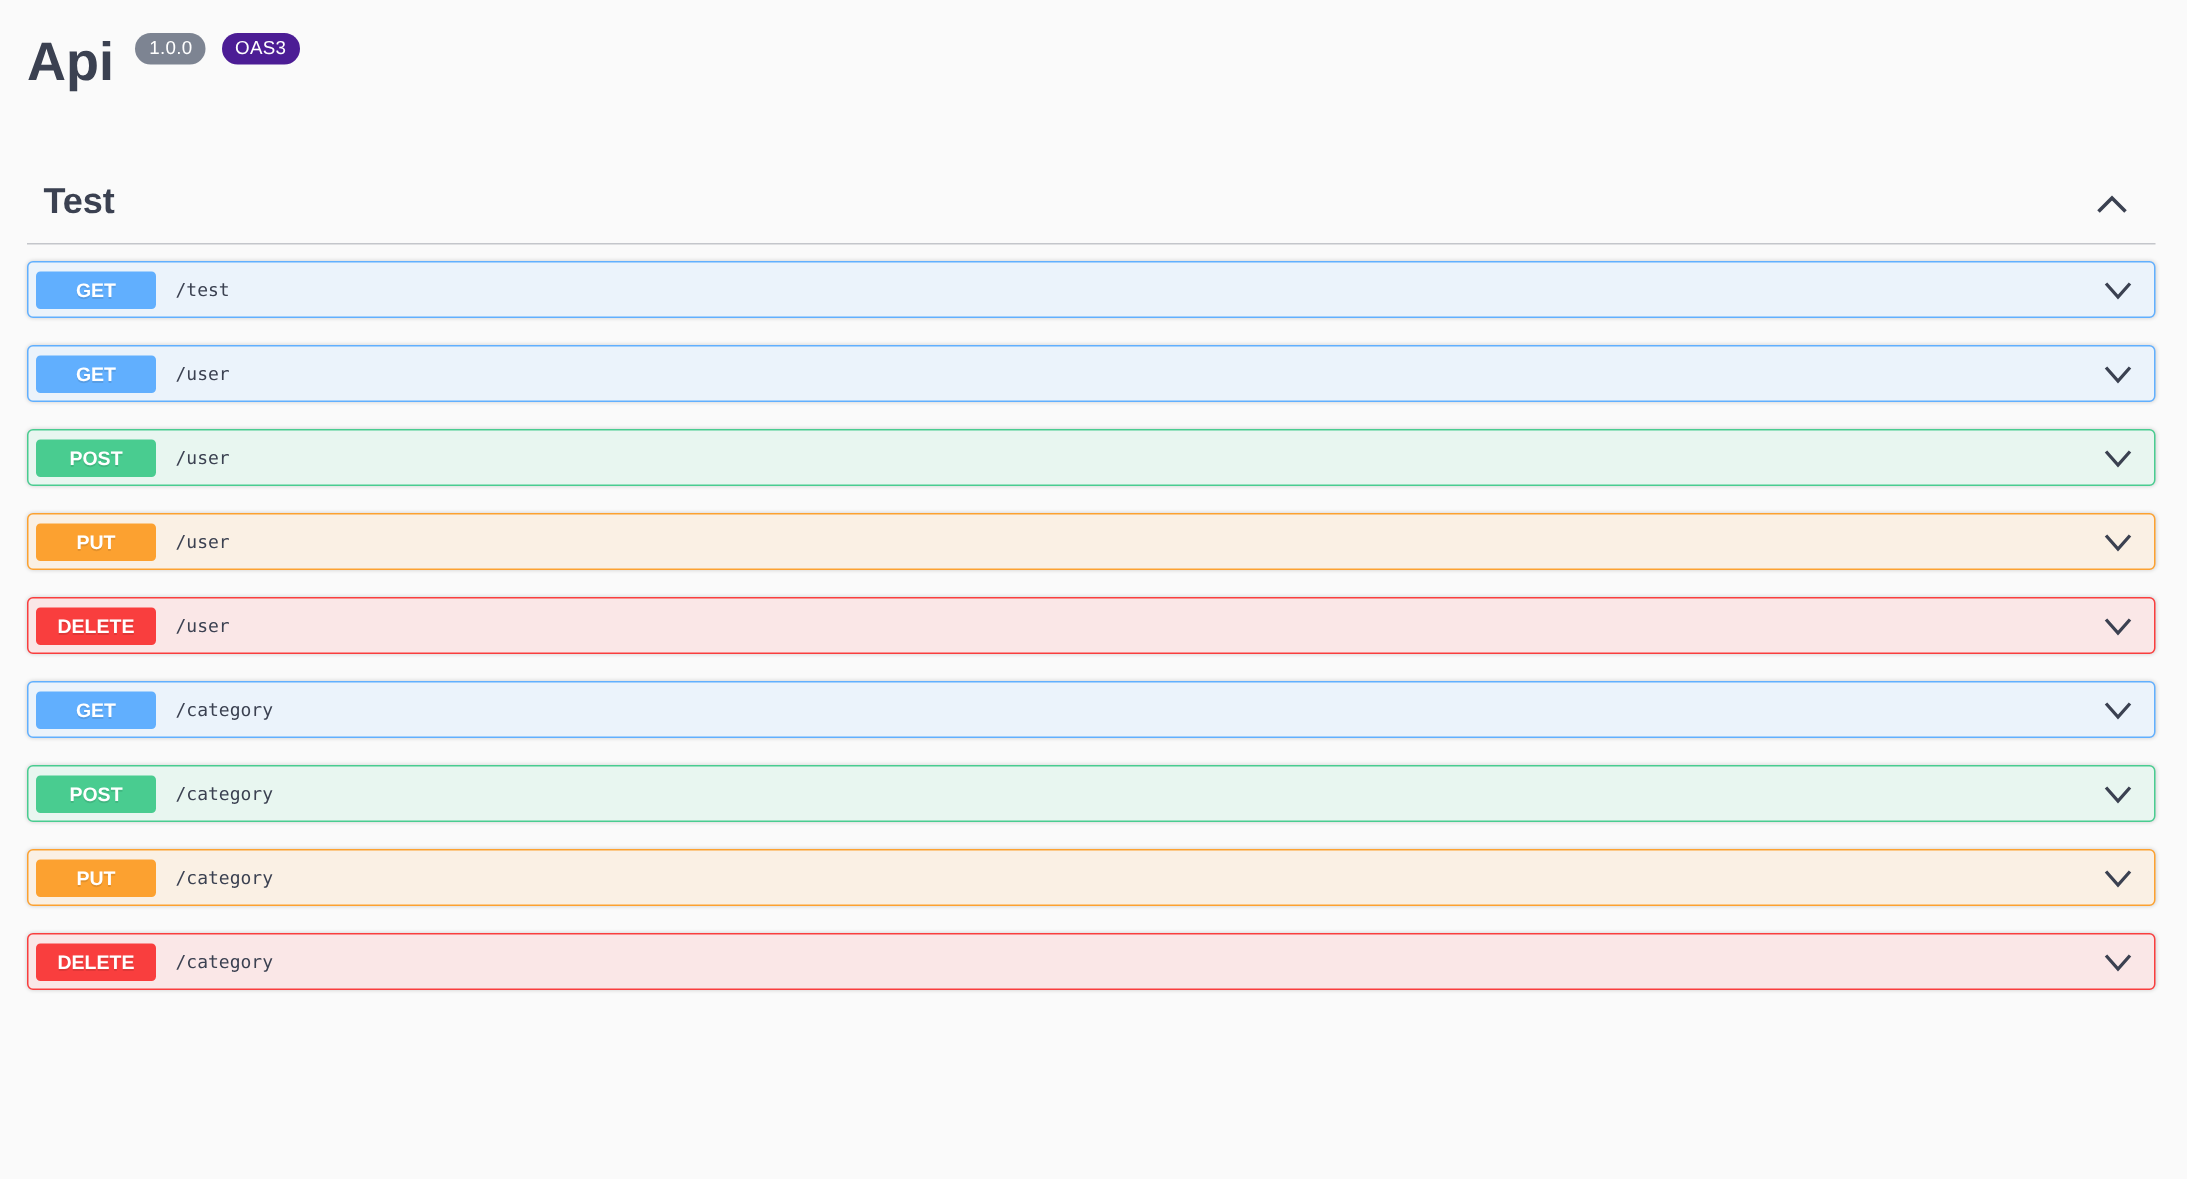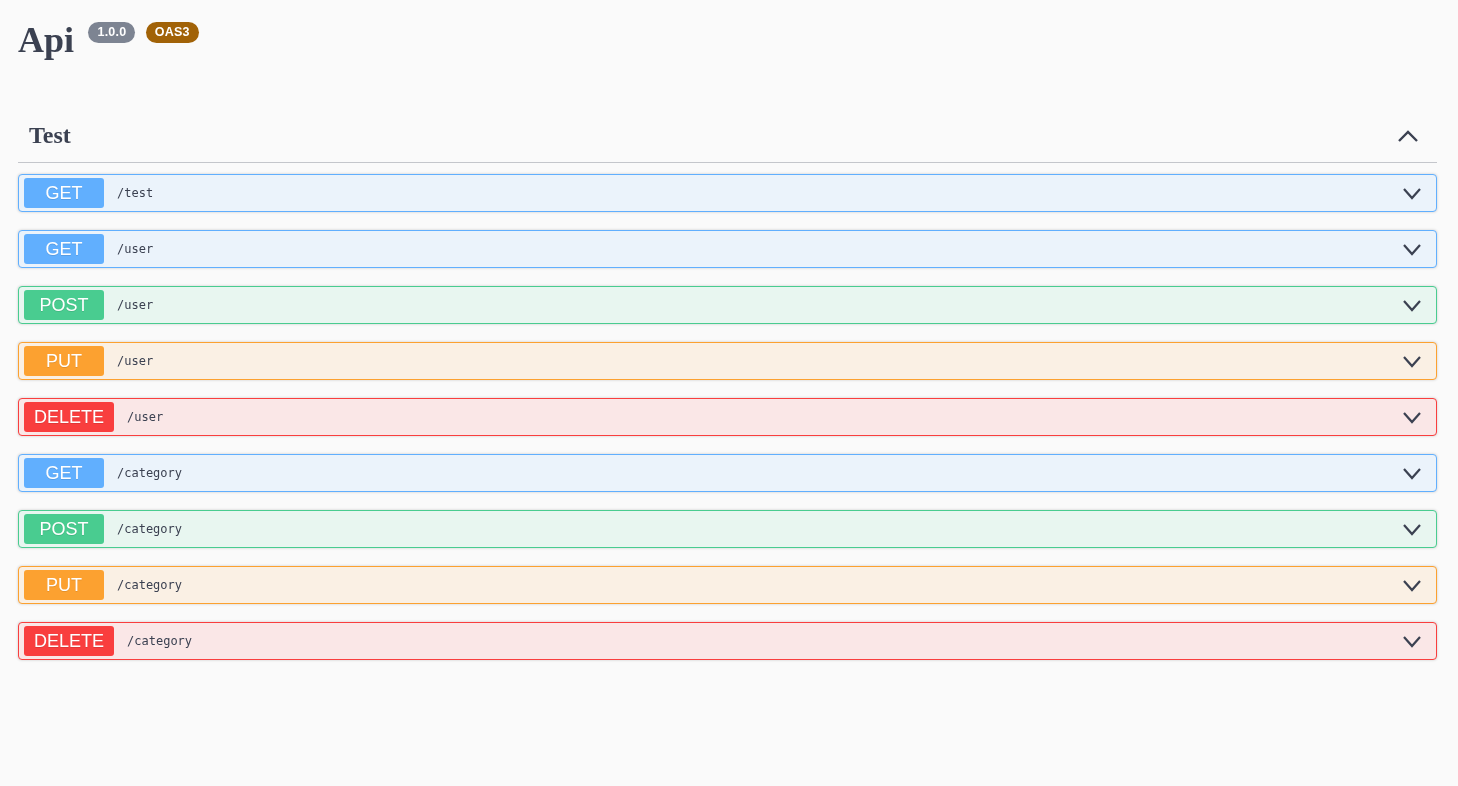--- a/index.html
+++ b/index.html
@@ -20,34 +20,33 @@
     padding-top: 20px;
     margin-bottom: 52px;
   }
   .api-title {
     font-size: 36px;
     font-weight: 700;
     margin: 0;
     line-height: 1.15;
     color: #3b4151;
     display: inline-block;
-    font-family: Liberation Serif, serif;
   }
   .title-badges {
     display: inline-block;
     vertical-align: top;
     margin-top: 2px;
     margin-left: 10px;
     white-space: nowrap;
   }
   .pill {
     display: inline-block;
     color: #fff;
     font-size: 12.5px;
-    font-weight: 700;
+    font-weight: 400;
     padding: 4px 9px;
     border-radius: 57px;
     line-height: 1;
     letter-spacing: .2px;
   }
   .pill + .pill { margin-left: 6px; }
 
   
   .tag-section { margin-top: 0; }
   .tag-header {
@@ -58,21 +57,20 @@
     border-bottom: 1px solid rgba(59,65,81,.28);
     margin-bottom: 11px;
     cursor: pointer;
   }
   .tag-title {
     font-size: 24px;
     font-weight: 700;
     margin: 0;
     line-height: 1.2;
     color: #3b4151;
-    font-family: Liberation Serif, serif;
   }
   .collapse-btn {
     background: none;
     border: none;
     padding: 0;
     cursor: pointer;
     display: flex;
     align-items: center;
   }
 
@@ -89,22 +87,22 @@
     box-shadow: 0 0 3px rgba(0,0,0,.19);
     cursor: pointer;
   }
   .op-badge {
     min-width: 80px;
     padding: 6px 10px;
     text-align: center;
     border-radius: 3px;
     background: var(--accent);
     color: #fff;
-    font-size: 18px;
-    font-weight: 400;
+    font-size: 13px;
+    font-weight: 700;
     line-height: 1;
     font-family: "Liberation Sans", sans-serif;
     text-shadow: 0 1px 0 rgba(0,0,0,.1);
   }
   .op-path {
     margin-left: 13px;
     font-family: "DejaVu Sans Mono", monospace;
     font-size: 12px;
     font-weight: 400;
     color: #3b4151;
@@ -123,21 +121,21 @@
 </style>
 </head>
 <body style="background: rgb(250, 250, 250);">
 
 <div class="wrapper">
 
   <div class="info">
     <h1 class="api-title">Api</h1>
     <span class="title-badges">
       <span class="pill" style="background: rgb(125, 132, 146);">1.0.0</span>
-      <span class="pill" style="background: #a16207;">OAS3</span>
+      <span class="pill" style="background: #4c1d95;">OAS3</span>
     </span>
   </div>
 
   <div>
   <div class="tag-section">
     <div class="tag-header">
       <h3 class="tag-title">Test</h3>
       <button class="collapse-btn">
         <svg class="chev" width="22" height="14" viewBox="0 0 22 14">
           <polyline points="2,12 11,3 20,12" fill="none" stroke="#3b4151" stroke-width="2.4"></polyline>

